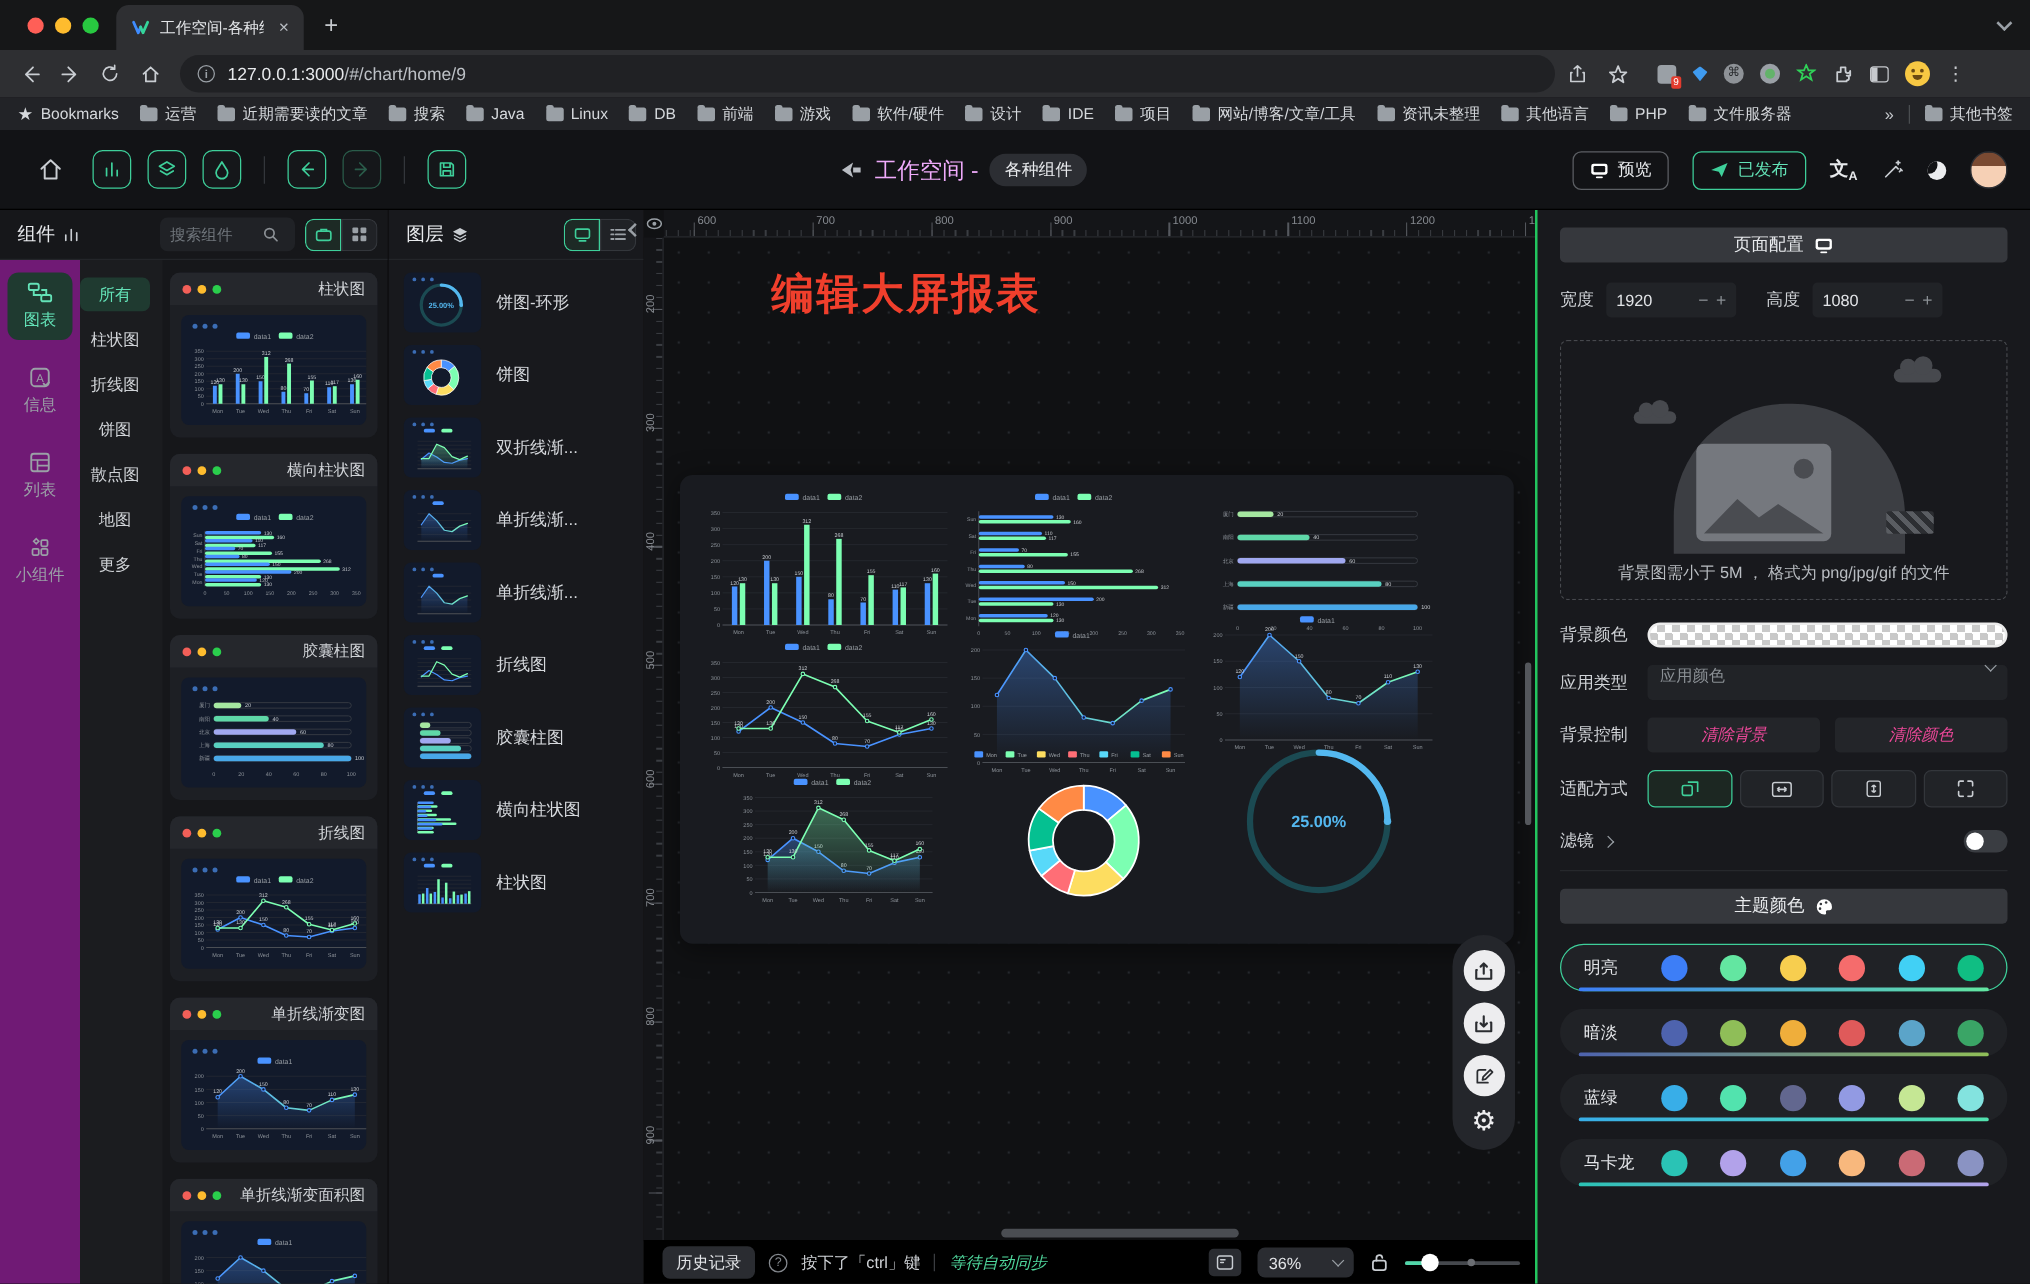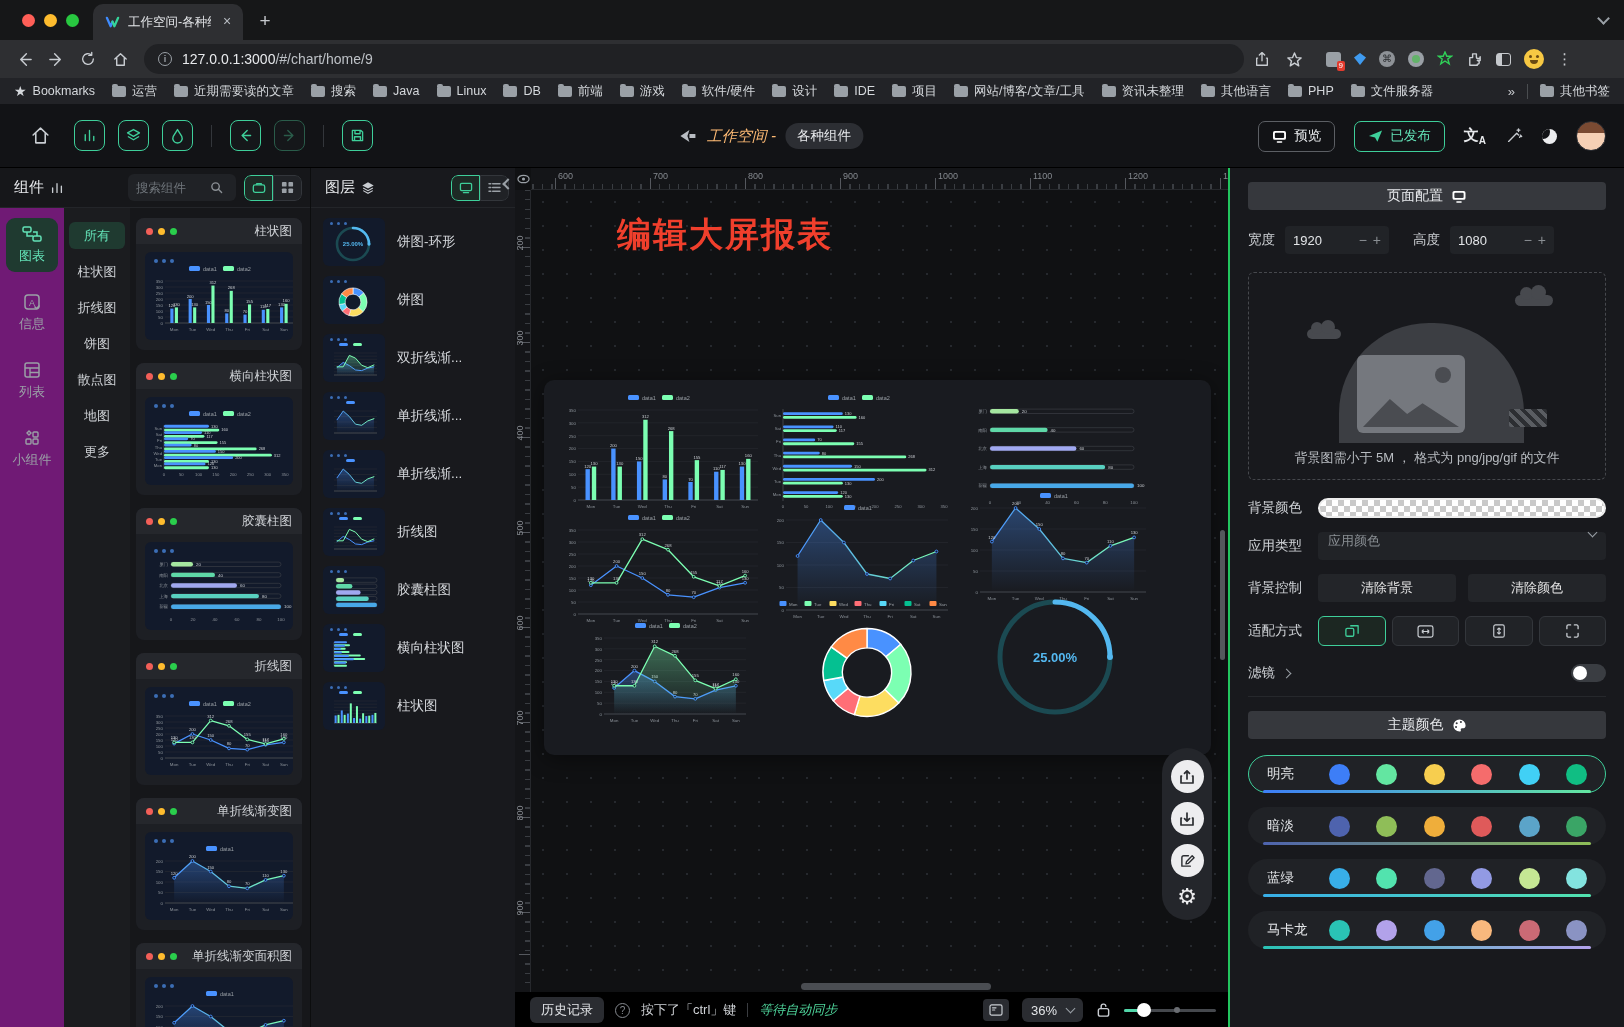--- a/index.html
+++ b/index.html
@@ -40,21 +40,21 @@
   .folder-ic::before{content:"";position:absolute;left:0;top:-2px;width:6px;height:3px;background:#9aa0a6;border-radius:2px 2px 0 0;}
   .bm-star{color:#d5d8dc;font-size:14px;}
   .bm-right{margin-left:auto;display:flex;align-items:center;gap:12px;flex:0 0 auto;}
   .bm-sep{width:1px;height:15px;background:#4a4d50;}
   
   .appbar{position:absolute;left:0;top:104px;width:1624px;height:64px;background:#121316;border-bottom:1px solid #000;display:flex;align-items:center;}
   .gbtn{width:31px;height:31px;border:1px solid #3ecf9a;border-radius:8px;display:flex;align-items:center;justify-content:center;margin-right:13px;background:#15171a;}
   .gbtn.dim{border-color:#2a5c4a;}
   .tb-divider{width:1px;height:22px;background:#33363b;margin:0 18px 0 5px;}
   .ws-center{position:absolute;left:47.5%;top:0;height:64px;transform:translateX(-50%);display:flex;align-items:center;gap:9px;}
-  .ws-prefix{font-size:15px;color:#fdba74;font-style:italic;}
+  .ws-prefix{font-size:18px;color:#f0abfc;}
   .ws-pill{background:#2c2e33;border-radius:13px;padding:4px 12px;font-size:13.5px;color:#e8eaed;}
   .appbar-right{position:absolute;right:18px;top:0;height:64px;display:flex;align-items:center;gap:19px;}
   .btn-preview{height:31px;border:1px solid #5c5f64;border-radius:7px;display:flex;align-items:center;gap:7px;padding:0 13px;color:#e8eaed;font-size:13.5px;background:#121316;}
   .btn-publish{height:31px;border:1px solid #3ecf9a;border-radius:7px;display:flex;align-items:center;gap:7px;padding:0 13px;color:#63e2b7;font-size:13.5px;background:#121316;}
   .transA{color:#e8eaed;font-size:15px;font-weight:bold;}
   .transA sub{font-size:10px;}
   .moon{width:15px;height:15px;border-radius:50%;background:#ecedef;position:relative;overflow:hidden;}
   .moon::after{content:"";position:absolute;left:-6px;top:-4px;width:14px;height:14px;border-radius:50%;background:#121316;}
   .avatar{width:30px;height:30px;border-radius:50%;background:linear-gradient(180deg,#7a4a32 0 40%,#f6d0b5 40%);border:1px solid #2c2e33;}
   
@@ -63,21 +63,21 @@
   .lh-title{font-size:15px;color:#e8eaed;display:flex;gap:6px;align-items:center;}
   .searchbox{margin-left:auto;width:108px;height:27px;background:#202226;border-radius:6px;display:flex;align-items:center;padding:0 8px;gap:4px;}
   .searchbox input{background:transparent;border:none;outline:none;width:70px;font-size:12.5px;color:#cfd2d6;}
   .searchbox input::placeholder{color:#6f757b;}
   .tgl-group{display:flex;border-radius:7px;overflow:hidden;}
   .tgl{width:29px;height:26px;background:#202226;display:flex;align-items:center;justify-content:center;border:1px solid #33363b;}
   .tgl.on{border-color:#3ecf9a;background:#1d2a25;}
   .rail{position:absolute;left:0;top:40px;width:64px;bottom:0;background:#701a75;padding-top:10px;}
   .rail-tab{width:52px;margin:0 auto 14px;padding:7px 0;border-radius:9px;display:flex;flex-direction:column;align-items:center;gap:4px;color:#9aa0a6;font-size:13px;}
   .rail-tab.active{background:#1f3a30;color:#63e2b7;}
-  .cats{position:absolute;left:64px;top:40px;width:66px;bottom:0;background:#1b1c1f;padding-top:14px;display:flex;flex-direction:column;align-items:center;gap:9px;}
+  .cats{position:absolute;left:64px;top:40px;width:66px;bottom:0;background:#1b1c1f;padding-top:14px;display:flex;flex-direction:column;align-items:flex-start;gap:9px;}
   .cat{width:56px;height:27px;border-radius:6px;display:flex;align-items:center;justify-content:center;font-size:13px;color:#cfd2d6;}
   .cat.active{background:#1f3a30;color:#63e2b7;}
   .cards{position:absolute;left:130px;top:40px;width:180px;bottom:0;overflow:hidden;padding:10px 8px 0 6px;}
   .card{background:#1d1f24;border-radius:8px;margin-bottom:13px;overflow:hidden;}
   .card-hd{height:26px;background:#25272c;display:flex;align-items:center;padding:0 10px;gap:5px;}
   .cdot{width:7px;height:7px;border-radius:50%;}
   .card-title{margin-left:auto;font-size:12.5px;color:#cfd2d6;}
   .card-bd{padding:8px 9px 10px;}
   .preview{background:#121a2b;border-radius:6px;height:88px;padding:5px 4px 2px 4px;position:relative;}
   .dots3{display:flex;gap:4px;padding:2px 0 0 5px;}
@@ -117,21 +117,21 @@
   .hscroll{position:absolute;left:270px;bottom:2px;width:190px;height:7px;border-radius:4px;background:#4a4d52;}
   .vscroll{position:absolute;right:3px;top:340px;width:5px;height:130px;border-radius:3px;background:#54575c;}
   .bottombar{position:absolute;left:0;bottom:0;right:0;height:35px;background:#000000;border-top:1px solid #000;display:flex;align-items:center;padding:0 12px 0 15px;gap:11px;}
   .chip{background:#2a2c31;border-radius:6px;padding:4px 11px;font-size:13px;color:#e3e5e8;}
   .help-ic{width:15px;height:15px;border:1.4px solid #85898f;border-radius:50%;color:#85898f;font-size:10px;line-height:13px;text-align:center;}
   .keyhint{font-size:13px;color:#cfd2d6;}
   .bb-div{width:1px;height:14px;background:#3a3c40;}
   .sync{font-size:13px;color:#4fd69c;font-style:italic;}
   .bb-right{margin-left:auto;display:flex;align-items:center;gap:13px;}
   .bb-icbtn{width:26px;height:22px;background:#2a2c31;border-radius:4px;display:flex;align-items:center;justify-content:center;}
-  .zoomsel{background:#2a2c31;border-radius:6px;height:24px;display:flex;align-items:center;gap:10px;padding:0 9px;font-size:13px;color:#e3e5e8;}
+  .zoomsel{background:#2a2c31;border-radius:6px;height:24px;display:flex;align-items:center;gap:26px;padding:0 9px;font-size:13px;color:#e3e5e8;}
   .chev-dn{width:7px;height:7px;border-right:1.6px solid #9aa0a6;border-bottom:1.6px solid #9aa0a6;transform:rotate(45deg);margin-top:-3px;}
   .slider{width:92px;height:3px;background:#45484d;border-radius:2px;position:relative;}
   .slider .fill{position:absolute;left:0;top:0;bottom:0;width:22%;background:#51d6a9;border-radius:2px;}
   .slider .knob{position:absolute;left:22%;top:50%;transform:translate(-50%,-50%);width:14px;height:14px;border-radius:50%;background:#fff;}
   .slider .dot{position:absolute;left:58%;top:50%;transform:translate(-50%,-50%);width:6px;height:6px;border-radius:50%;background:#6b6e73;}
   
   .rightpanel{position:absolute;left:1228px;top:168px;width:396px;bottom:0;background:#18191d;border-left:2px solid #22c55e;padding:14px 18px 0;overflow:hidden;}
   .rp-btn{height:28px;background:#36383d;border-radius:4px;display:flex;align-items:center;justify-content:center;gap:8px;font-size:14px;color:#e8eaed;margin-bottom:16px;}
   .size-row{display:flex;align-items:center;gap:10px;margin-bottom:18px;}
   .rp-label{font-size:13.5px;color:#cfd2d6;flex:0 0 auto;}
@@ -152,21 +152,21 @@
   .photo{position:absolute;left:108px;top:68px;width:108px;height:78px;background:#75787e;border-radius:6px;}
   .photo .sun{position:absolute;right:14px;top:12px;width:16px;height:16px;border-radius:50%;background:#4a4c51;}
   .photo .mtn{position:absolute;left:6px;bottom:6px;width:96px;height:34px;background:#4a4c51;clip-path:polygon(0 100%,28% 18%,46% 62%,62% 30%,100% 100%);}
   .hatch{position:absolute;right:58px;bottom:0px;width:38px;height:18px;background:repeating-linear-gradient(45deg,#5a5d62 0 4px,#2c2e32 4px 8px);border-radius:2px;}
   .upload-hint{font-size:13px;color:#b9bdc2;position:relative;z-index:1;}
   .rp-row{display:flex;align-items:center;margin-bottom:14px;gap:12px;}
   .rp-row .rp-label{width:58px;}
   .swatch{flex:1;height:20px;border-radius:10px;border:2px solid #ececec;background:repeating-conic-gradient(#c9c9c9 0% 25%,#fff 0% 50%) 0 0/12px 12px;}
   .select{flex:1;height:28px;background:#212327;border-radius:4px;display:flex;padding:0 10px;gap:8px;}
   .select .sel-val{flex:1;font-size:13px;color:#8a8f94;}
-  .ghostbtn{flex:1;height:28px;background:#232529;border-radius:4px;display:flex;align-items:center;justify-content:center;font-size:13px;color:#e5e5e5;}
+  .ghostbtn{flex:1;height:28px;background:#232529;border-radius:4px;display:flex;align-items:center;justify-content:center;font-size:13px;color:#ec4899;font-style:italic;}
   .seg{flex:1;display:flex;gap:6px;}
   .seg-cell{flex:1;height:30px;border-radius:6px;background:#212327;border:1px solid #33363b;display:flex;align-items:center;justify-content:center;}
   .seg-cell.on{border-color:#3ecf9a;background:#1c2722;}
   .filter-row{display:flex;align-items:center;gap:8px;padding:4px 0 14px;border-bottom:1px solid #26282c;margin-bottom:14px;}
   .chev-r{width:7px;height:7px;border-right:1.8px solid #9aa0a6;border-bottom:1.8px solid #9aa0a6;transform:rotate(-45deg);}
   .toggle{margin-left:auto;width:35px;height:18px;border-radius:9px;background:#3a3d42;position:relative;}
   .toggle .tknob{position:absolute;left:2px;top:2px;width:14px;height:14px;border-radius:50%;background:#fff;}
   .theme-row{height:38px;border-radius:19px;background:#202226;margin-bottom:14px;display:flex;align-items:center;padding:0 14px 0 18px;position:relative;border:1px solid transparent;}
   .theme-row.active{border-color:#3ecf9a;}
   .theme-name{width:58px;font-size:13.5px;color:#e3e5e8;flex:0 0 auto;}

